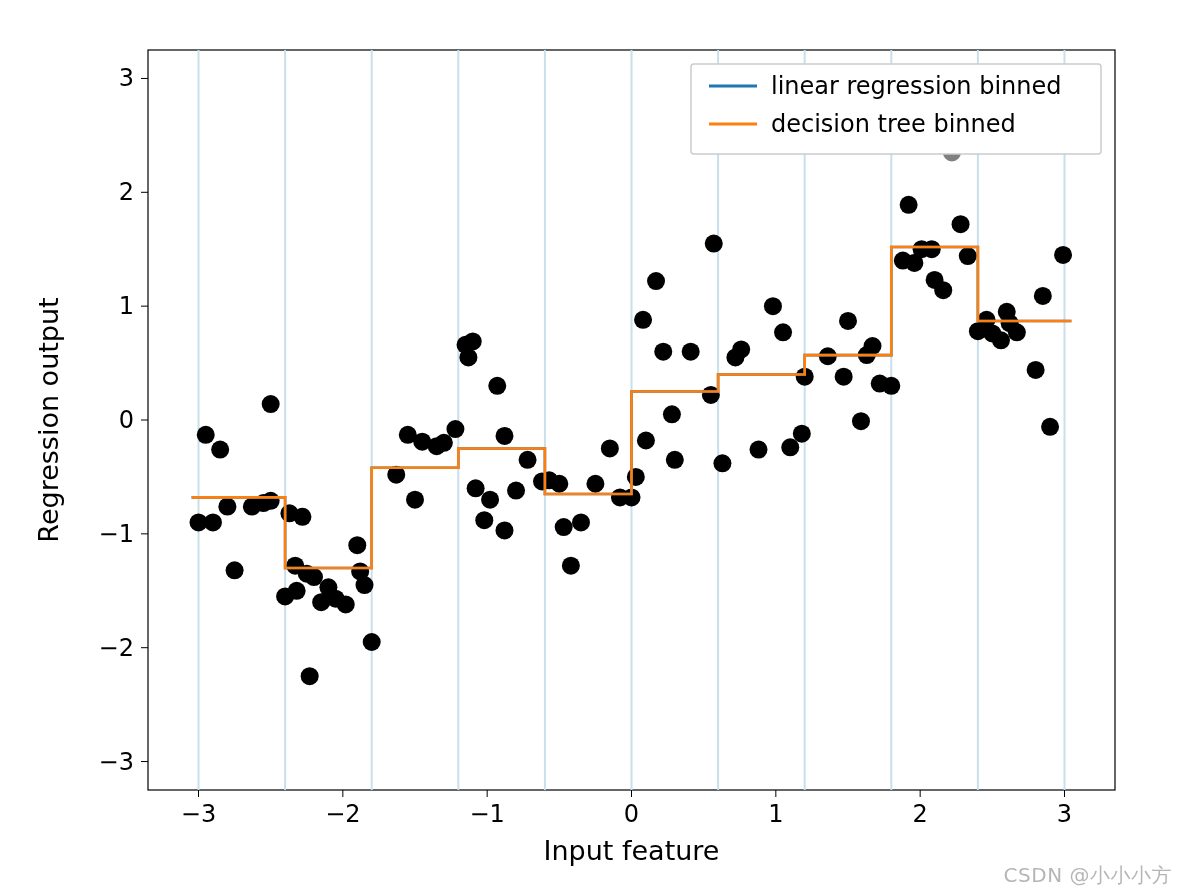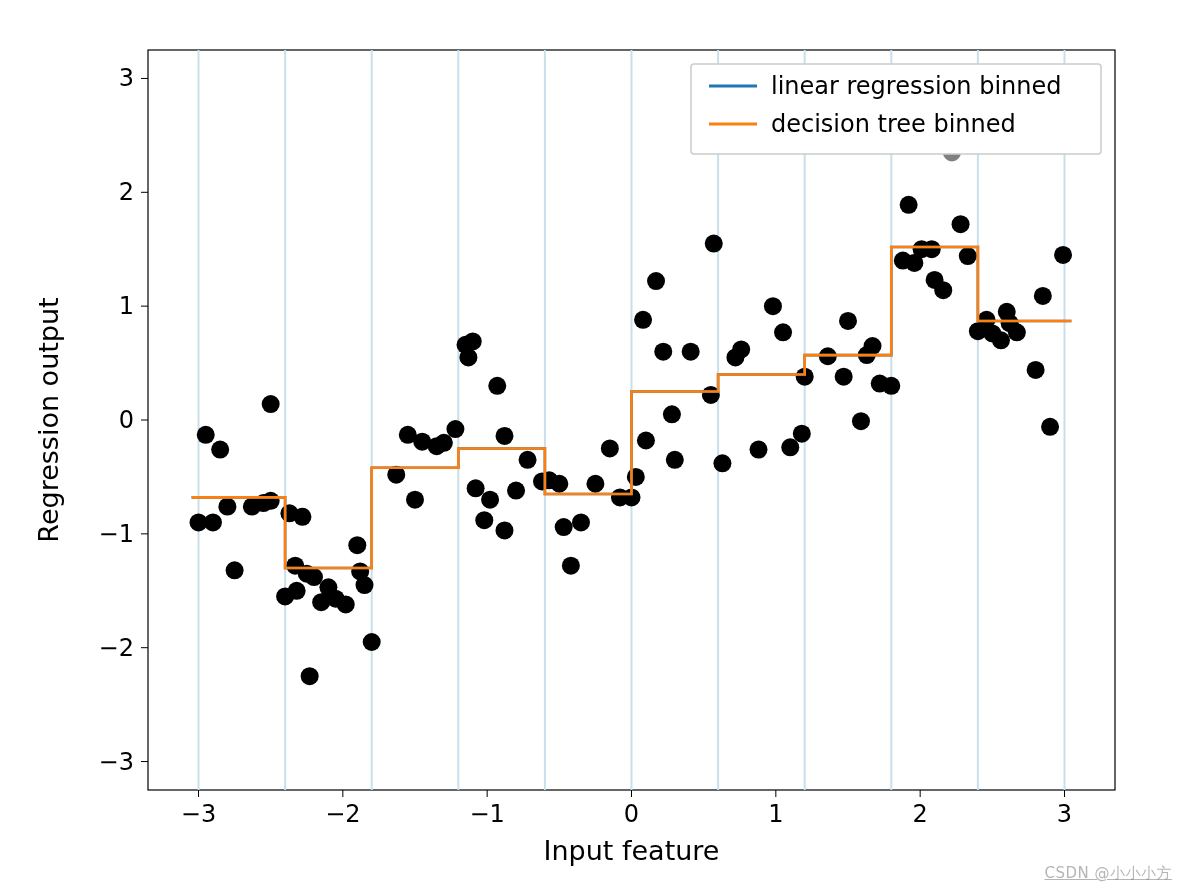--- a/index.html
+++ b/index.html
@@ -15,25 +15,24 @@
   #figure {
     position: absolute;
     left: 0;
     top: 0;
     width: 1184px;
     height: 895px;
   }
   .watermark {
     position: absolute;
     right: 12px;
-    bottom: 12px;
-    font-size: 15px;
+    bottom: 6px;
+    font-size: 20px;
     color: rgba(120,120,120,0.55);
     letter-spacing: 0.5px;
-    text-decoration: underline;
   }
   svg text { user-select: none; }
 </style>
 </head>
 <body>
 
 <div id="figure">
   <svg id="chart-svg" width="1184" height="895">
       <rect x="148" y="50" width="967" height="740" fill="#ffffff" stroke="#000000" stroke-width="1.2"></rect>
       <line x1="198.51492537313433" x2="198.51492537313433" y1="50" y2="790" stroke="#c9dfec" stroke-width="2"></line>

